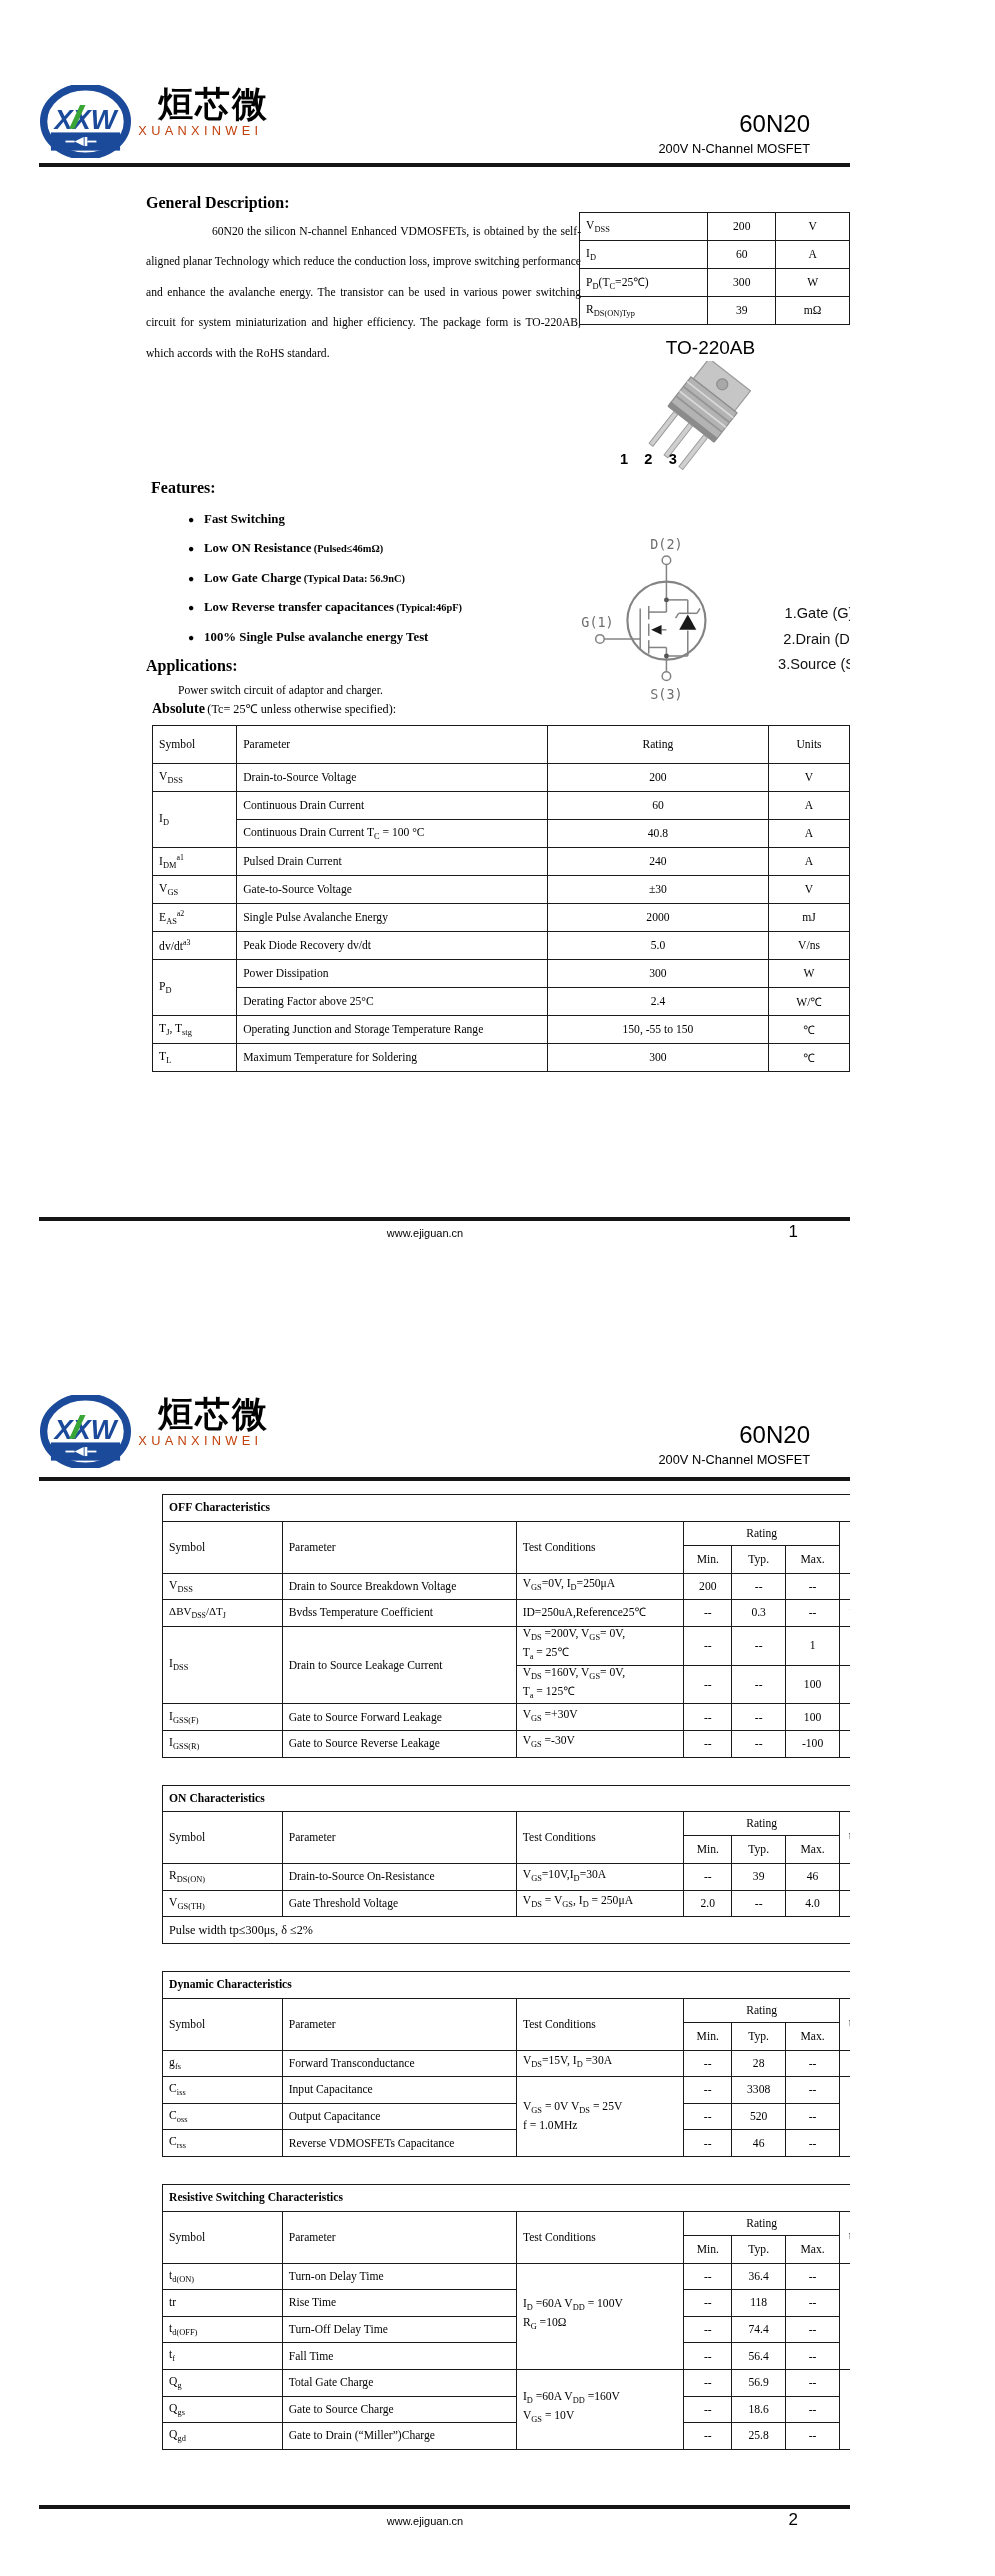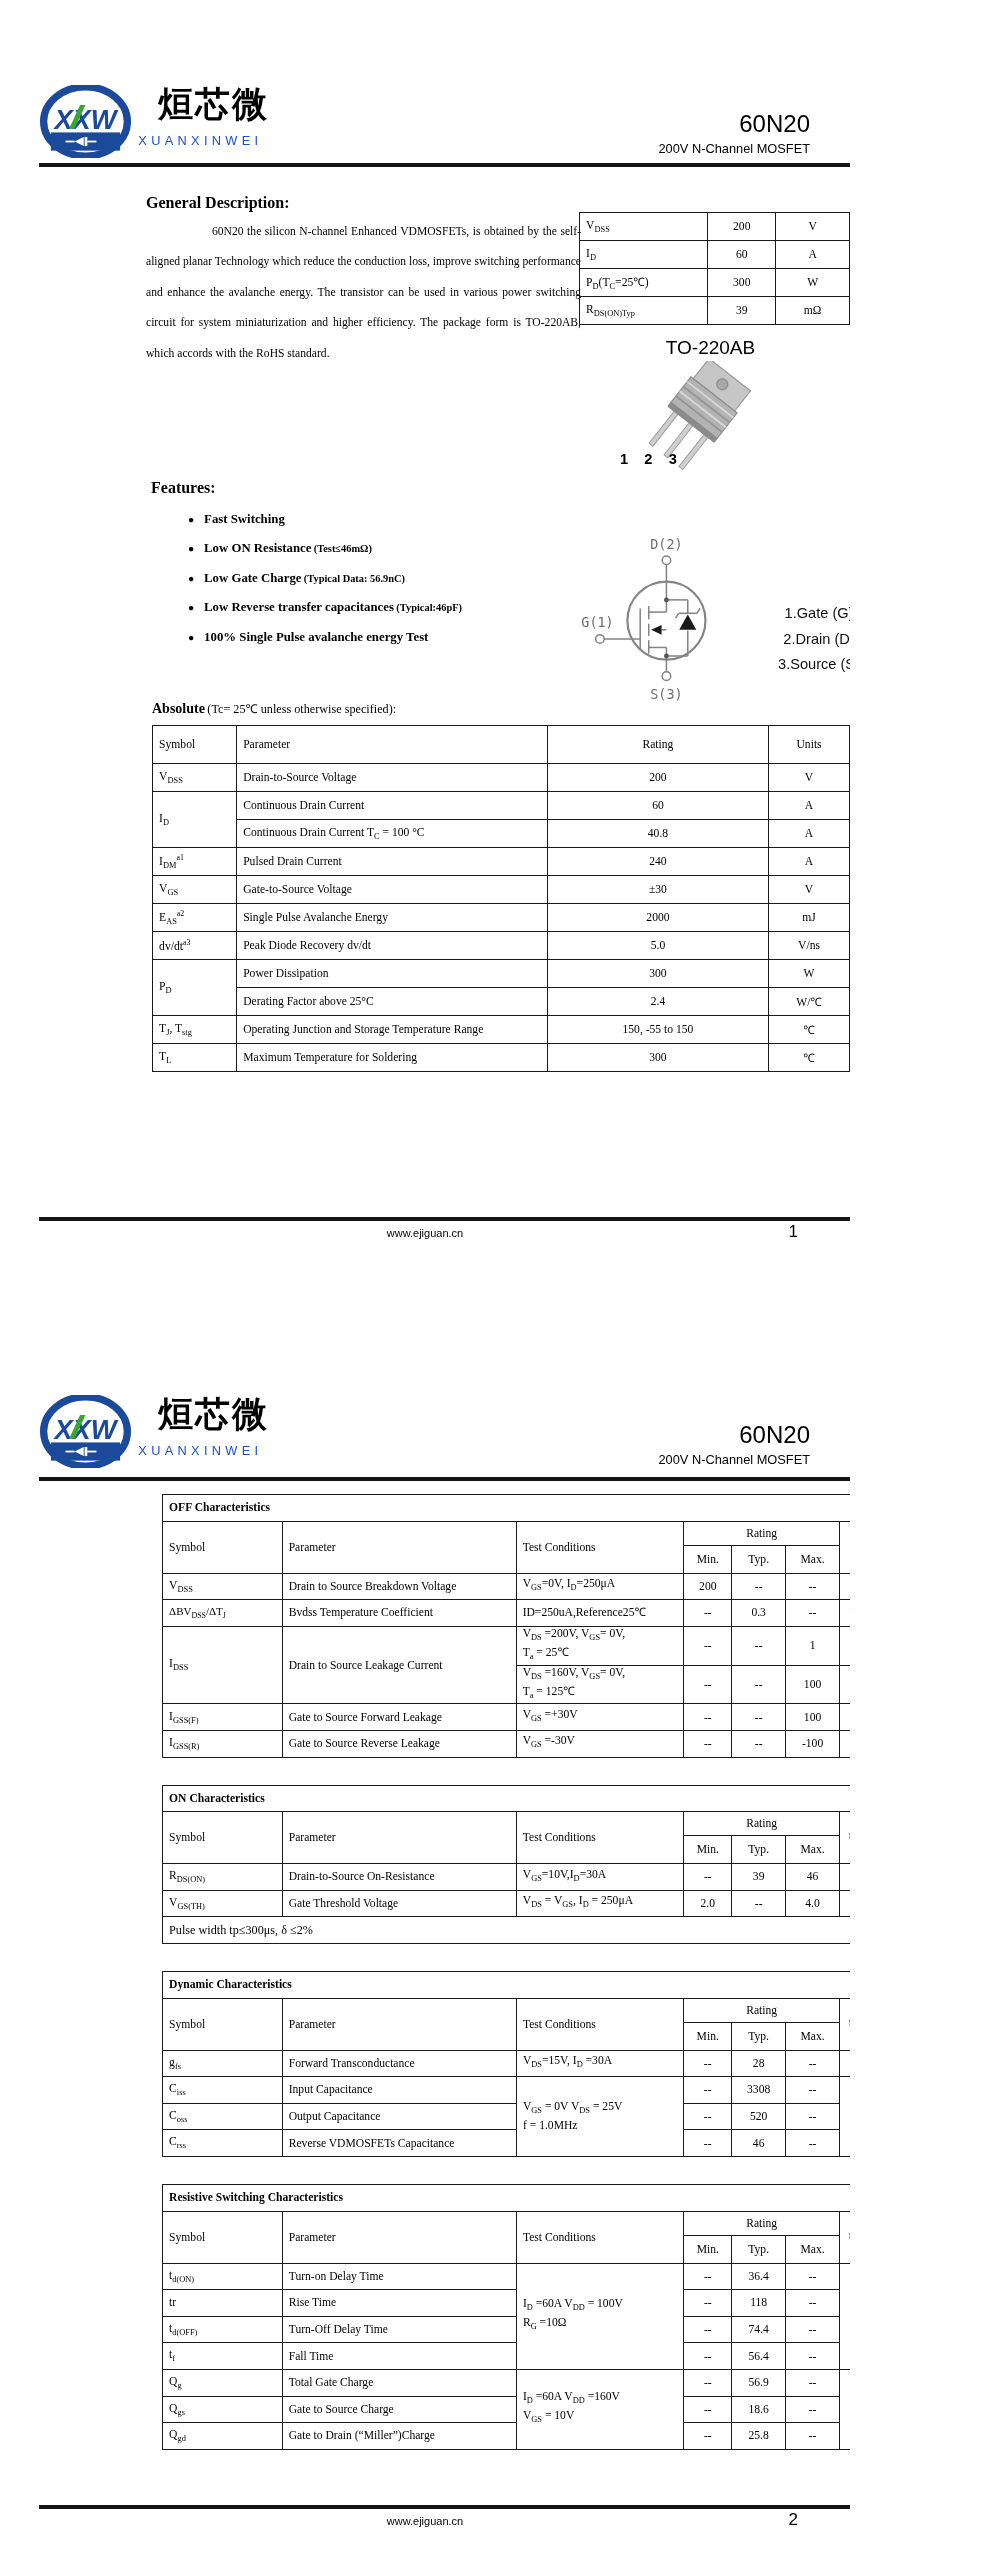--- a/index.html
+++ b/index.html
@@ -2,21 +2,21 @@
 <html style="font-size:9.8px"><head>
 <meta charset="utf-8">
 <style>
   html,body{margin:0;padding:0;background:#ffffff;}
   body{width:995px;font-family:"Liberation Serif",serif;color:#000;}
   .page{position:relative;width:850px;height:1288px;background:#fff;overflow:hidden;}
   .rule{position:absolute;left:39px;width:916px;height:4.3px;background:#151515;}
   
   .logo{position:absolute;left:40px;display:flex;align-items:flex-start;gap:7.3px;}
   .logo-cn{font-size:35px;font-weight:bold;letter-spacing:1.8px;line-height:38px;font-family:"DejaVu Sans",sans-serif;margin-left:20px;}
-  .logo-en{font-size:12.8px;letter-spacing:4.3px;margin-top:10px;font-family:"Liberation Sans",sans-serif;color:#1d4ed8;}
+  .logo-en{font-size:12.8px;letter-spacing:4.3px;margin-top:0;font-family:"Liberation Sans",sans-serif;color:#c2410c;}
   .doc-title{position:absolute;right:40px;text-align:right;font-family:"Liberation Sans",sans-serif;}
   .part-no{font-size:24px;line-height:24.4px;}
   .part-sub{font-size:12.8px;margin-top:4.3px;}
   
   .sec-h{font-size:16px;font-weight:bold;margin:0;}
   .gd{position:absolute;left:146px;top:194px;width:435px;}
   .gd p{font-size:11.6px;line-height:30.5px;text-align:justify;text-indent:66px;margin:4.9px 0 0 0;}
   .features{position:absolute;left:151px;top:454px;width:433px;margin-top:25px;}
   .feat-item{display:flex;align-items:baseline;margin-top:14.6px;padding-left:37px;}
   .feat-item .bullet{font-size:10.4px;margin-right:9.8px;}
@@ -191,39 +191,43 @@
   <div class="features">
     <h2 class="sec-h">Features:</h2>
     <div class="feat-item">
       <span class="bullet">●</span>
       <span class="feat-main">Fast Switching</span>
       <span class="feat-note"></span>
     </div>
     <div class="feat-item">
       <span class="bullet">●</span>
       <span class="feat-main">Low ON Resistance</span>
-      <span class="feat-note">(Test≤46mΩ)</span>
+      <span class="feat-note">(Pulsed≤46mΩ)</span>
     </div>
     <div class="feat-item">
       <span class="bullet">●</span>
       <span class="feat-main">Low Gate Charge</span>
       <span class="feat-note">(Typical Data: 56.9nC)</span>
     </div>
     <div class="feat-item">
       <span class="bullet">●</span>
       <span class="feat-main">Low Reverse transfer capacitances</span>
       <span class="feat-note">(Typical:46pF)</span>
     </div>
     <div class="feat-item">
       <span class="bullet">●</span>
       <span class="feat-main">100% Single Pulse avalanche energy Test</span>
       <span class="feat-note"></span>
     </div>
   </div>
 
+  <div class="apps">
+    <h2 class="sec-h">Applications:</h2>
+    <div class="body">Power switch circuit of adaptor and charger.</div>
+  </div>
 
   <div class="abs-head">
     <b>Absolute</b>
     <span>(Tc= 25℃  unless otherwise specified):</span>
   </div>
 
   <table class="t abs-table">
     <colgroup>
         <col style="width:85px">
         <col style="width:317px">

